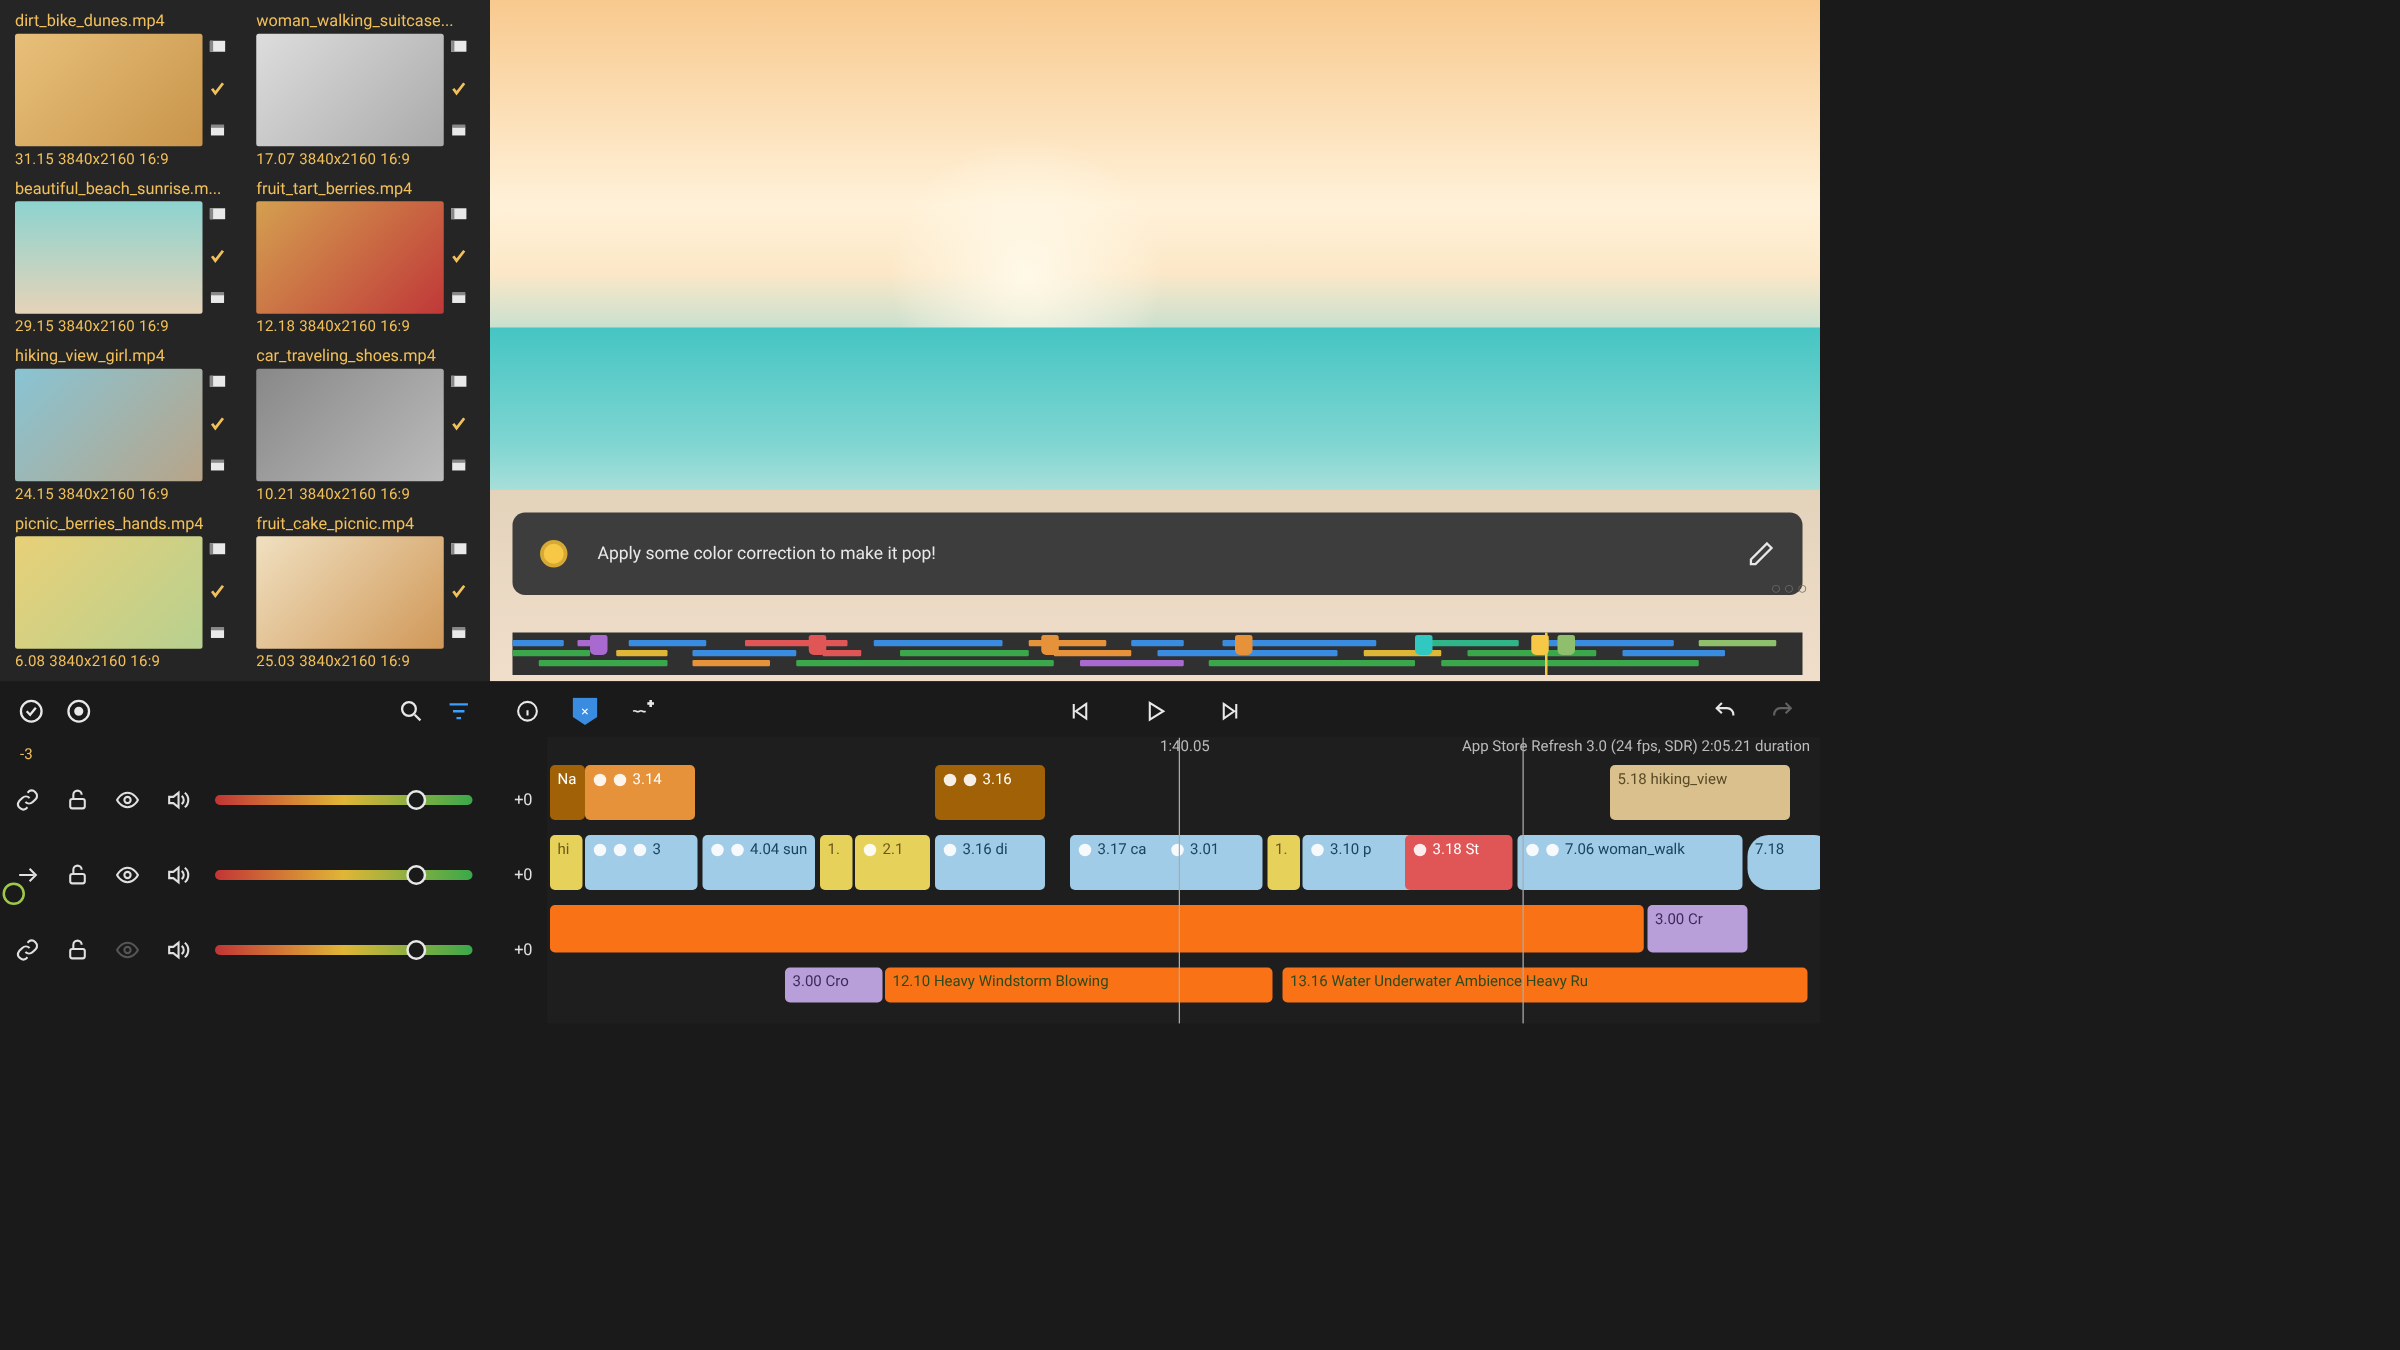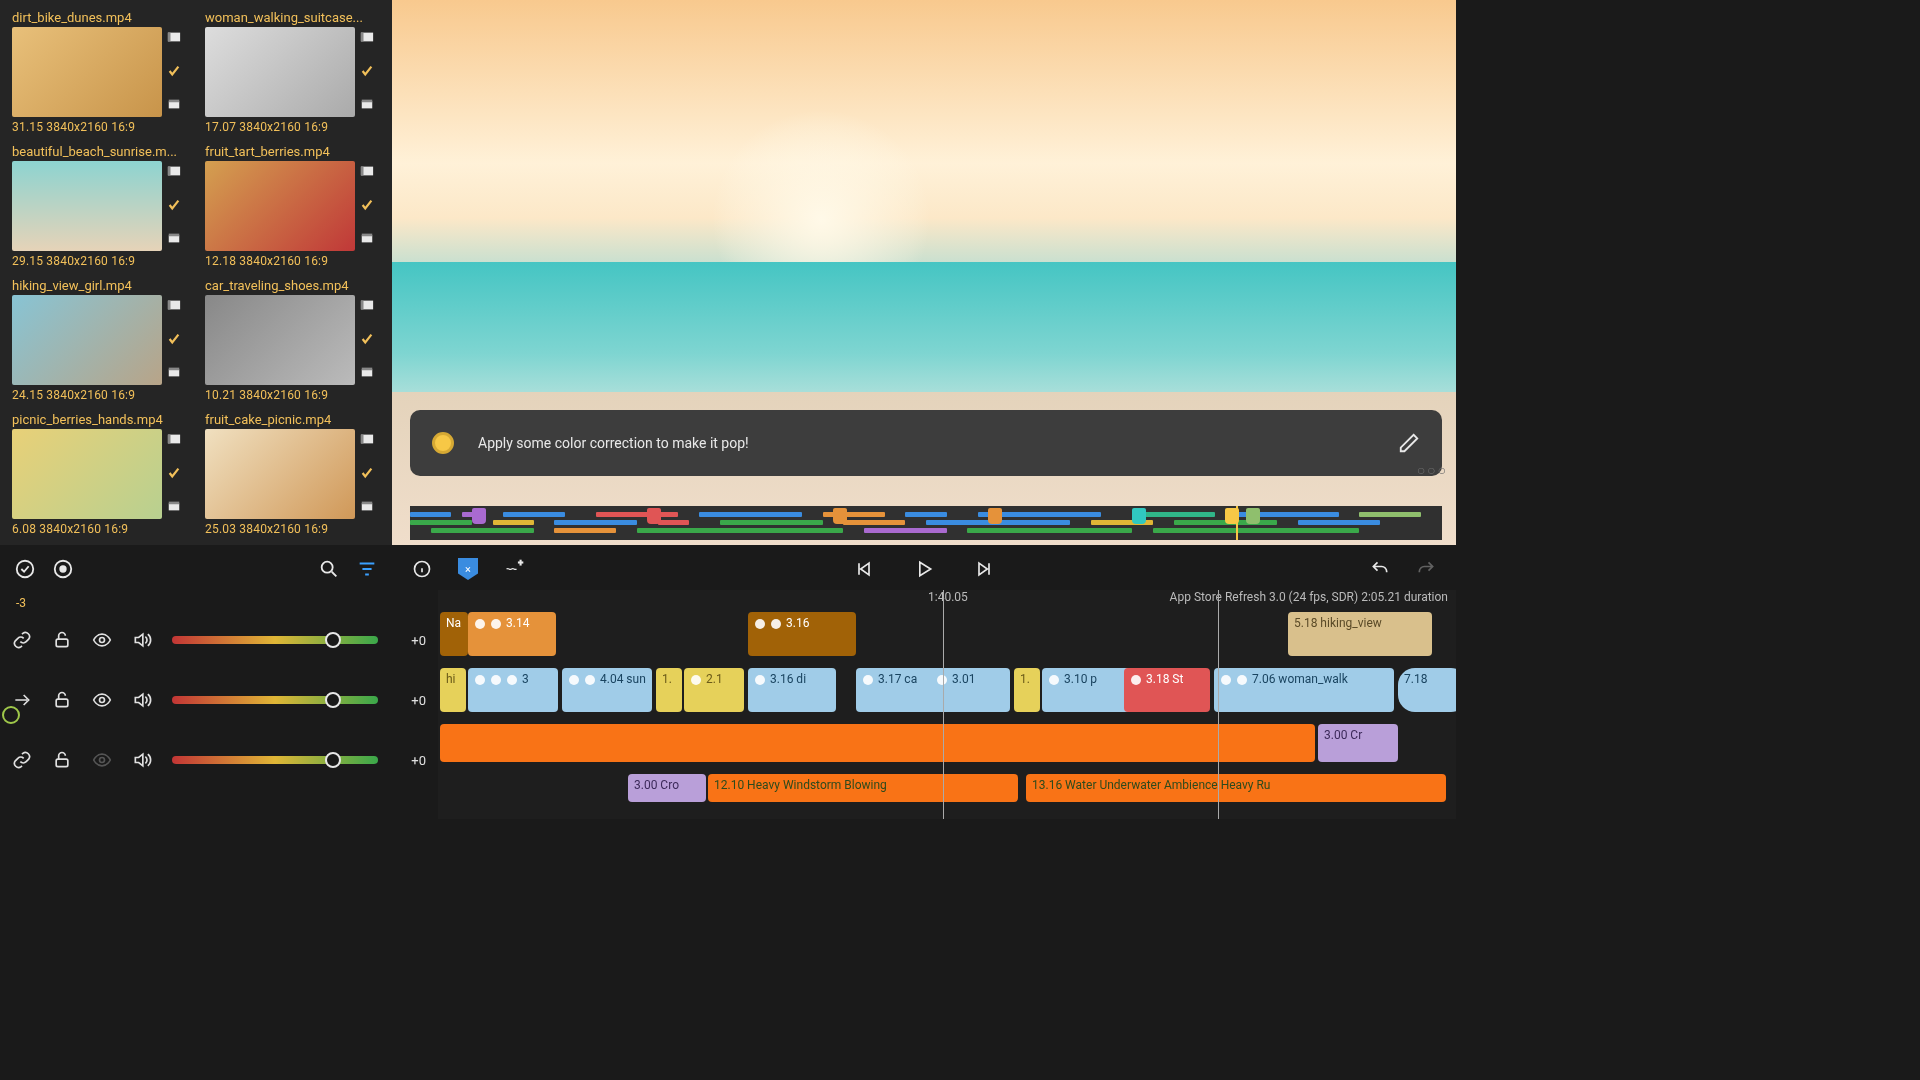--- a/index.html
+++ b/index.html
@@ -512,21 +512,21 @@
         <div class="track" style="height: 50px;">
           <div class="vclip blue-l" style="left: 2px; width: 28px;"><span>Na</span></div>
           <div class="vclip orange" style="left: 30px; width: 88px;"><span class="icons">
               <svg viewBox="0 0 12 12">
                 <circle cx="6" cy="6" r="5" fill="#fff" opacity=".9"></circle>
               </svg>
               <svg viewBox="0 0 12 12">
                 <circle cx="6" cy="6" r="5" fill="#fff" opacity=".9"></circle>
               </svg>
             </span><span>3.14</span></div>
-          <div class="vclip blue-l" style="left: 310px; width: 108px;"><span class="icons">
+          <div class="vclip blue-l" style="left: 310px; width: 88px;"><span class="icons">
               <svg viewBox="0 0 12 12">
                 <circle cx="6" cy="6" r="5" fill="#fff" opacity=".9"></circle>
               </svg>
               <svg viewBox="0 0 12 12">
                 <circle cx="6" cy="6" r="5" fill="#fff" opacity=".9"></circle>
               </svg>
             </span><span>3.16</span></div>
           <div class="vclip tan" style="left: 850px; width: 144px;"><span>5.18  hiking_view</span></div>
         </div>
         <div class="track" style="height: 50px;">

